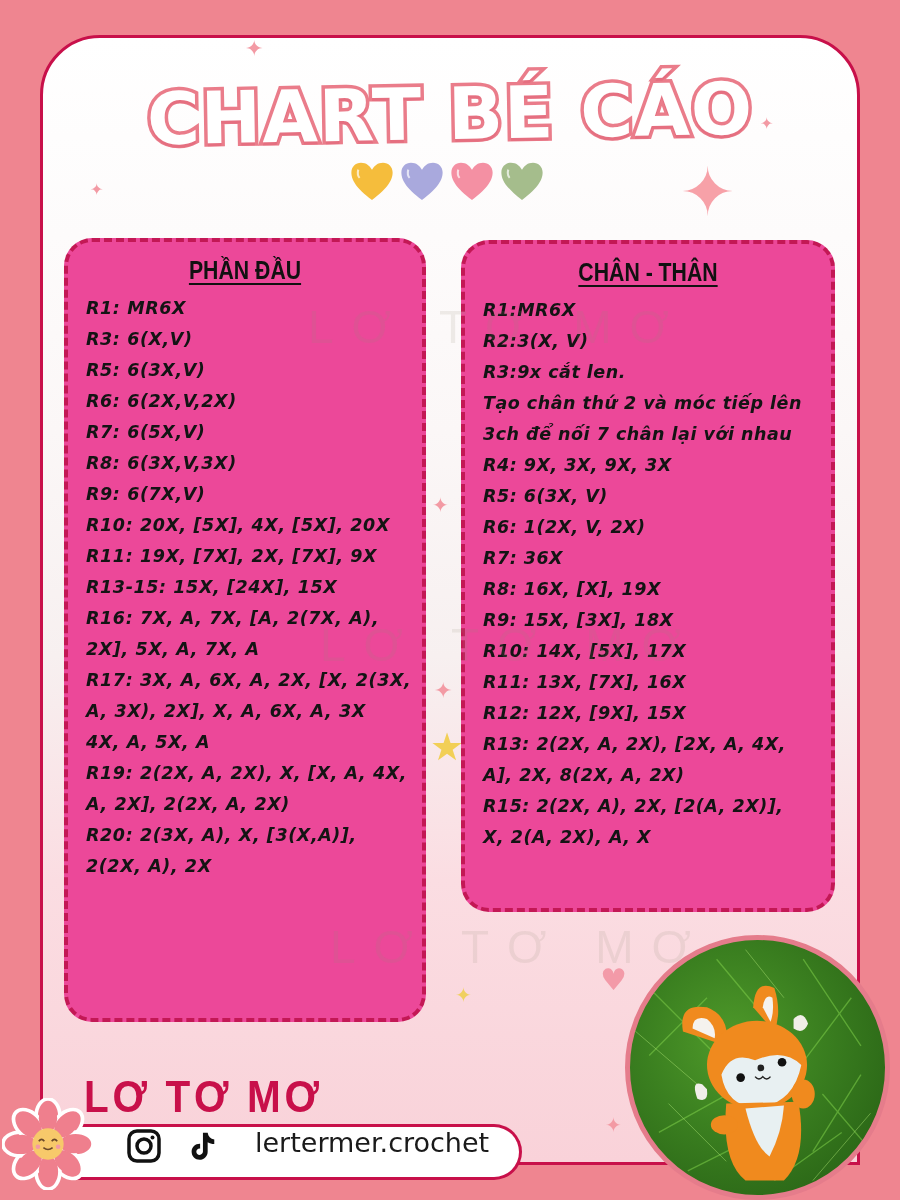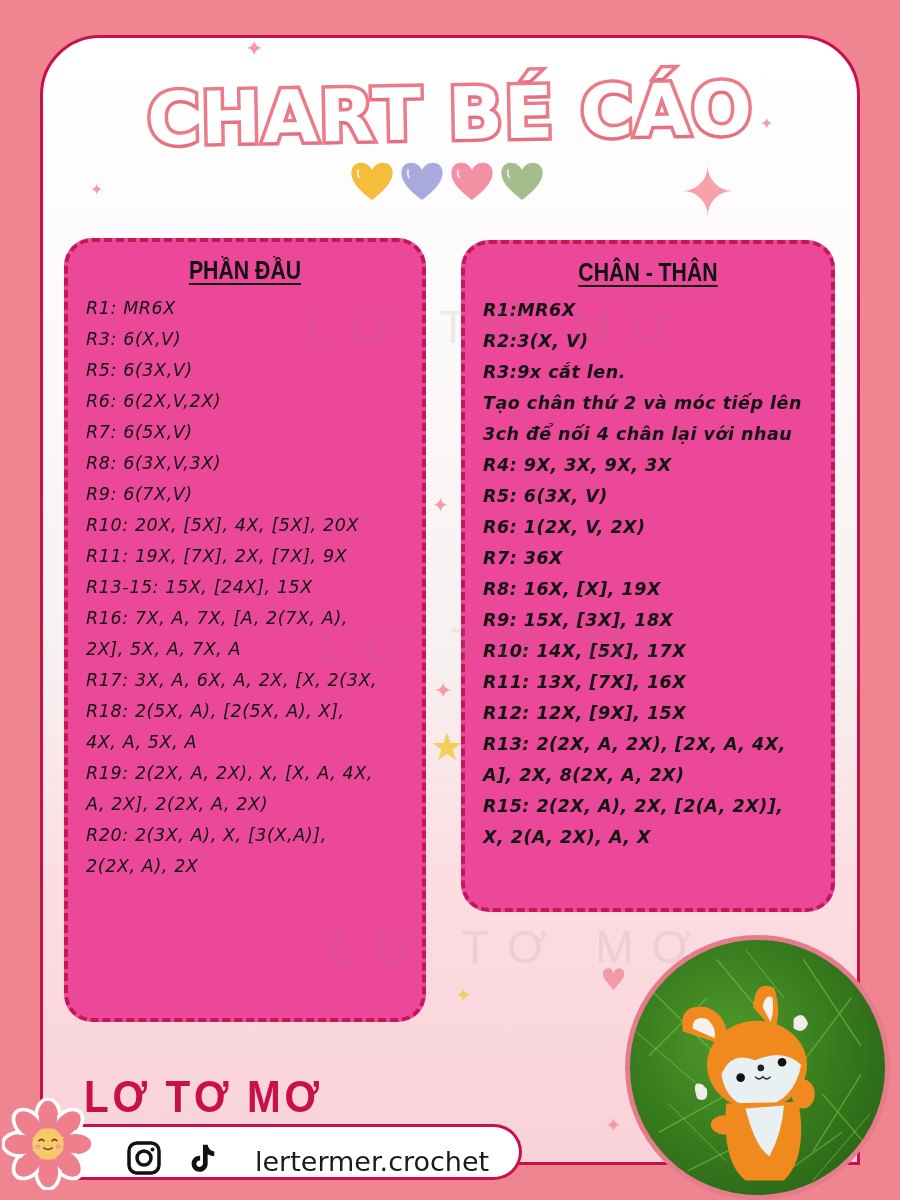--- a/index.html
+++ b/index.html
@@ -74,21 +74,21 @@
       transform: scaleX(0.85);
     }
     .rows {
       margin-top: 8px;
       padding-left: 18px;
       padding-right: 10px;
     }
     .row {
       font-family: "DejaVu Sans", sans-serif;
       font-style: italic;
-      font-weight: 400;
+      font-weight: 700;
       font-size: 17.5px;
       line-height: 31px;
       color: #141414;
       white-space: nowrap;
       letter-spacing: 0.6px;
     }
     .box-right .row { font-weight: 700; letter-spacing: 0.5px; }
     .watermark {
       position: absolute;
       font-family: "Liberation Sans", sans-serif;
@@ -110,21 +110,21 @@
       transform-origin: left;
     }
     .social-bar {
       position: absolute;
       left: 70px; top: 1124px;
       width: 452px; height: 56px;
       border: 3px solid #c8104a;
       border-left: none;
       border-radius: 0 30px 30px 0;
       background: #ffffff;
-      display: flex; align-items: flex-end;
+      display: flex; align-items: flex-start;
       padding-left: 55px;
       gap: 20px;
     }
     .social-icon { width: 38px; height: 38px; display: flex; align-items: center; justify-content: center; }
     .handle {
       font-family: "DejaVu Sans", sans-serif;
       font-size: 27px;
       color: #1a1a1a;
       margin-left: 14px;
     }
@@ -199,37 +199,37 @@
     <div class="row">R6: 6(2X,V,2X)</div>
     <div class="row">R7: 6(5X,V)</div>
     <div class="row">R8: 6(3X,V,3X)</div>
     <div class="row">R9: 6(7X,V)</div>
     <div class="row">R10: 20X, [5X], 4X, [5X], 20X</div>
     <div class="row">R11: 19X, [7X], 2X, [7X], 9X</div>
     <div class="row">R13-15: 15X, [24X], 15X</div>
     <div class="row">R16: 7X, A, 7X, [A, 2(7X, A),</div>
     <div class="row">2X], 5X, A, 7X, A</div>
     <div class="row">R17: 3X, A, 6X, A, 2X, [X, 2(3X,</div>
-    <div class="row">R18: 2(5X, A), [2(5X, A), X],</div>
+    <div class="row">A, 3X), 2X], X, A, 6X, A, 3X</div>
     <div class="row">4X, A, 5X, A</div>
     <div class="row">R19: 2(2X, A, 2X), X, [X, A, 4X,</div>
     <div class="row">A, 2X], 2(2X, A, 2X)</div>
     <div class="row">R20: 2(3X, A), X, [3(X,A)],</div>
     <div class="row">2(2X, A), 2X</div>
   </div>
 </div>
 
 <div class="box box-right">
   <div class="box-title">CHÂN - THÂN</div>
   <div class="rows">
     <div class="row">R1:MR6X</div>
     <div class="row">R2:3(X, V)</div>
     <div class="row">R3:9x cắt len.</div>
     <div class="row">Tạo chân thứ 2 và móc tiếp lên</div>
-    <div class="row">3ch để nối 4 chân lại với nhau</div>
+    <div class="row">3ch để nối 7 chân lại với nhau</div>
     <div class="row">R4: 9X, 3X, 9X, 3X</div>
     <div class="row">R5: 6(3X, V)</div>
     <div class="row">R6: 1(2X, V, 2X)</div>
     <div class="row">R7: 36X</div>
     <div class="row">R8: 16X, [X], 19X</div>
     <div class="row">R9: 15X, [3X], 18X</div>
     <div class="row">R10: 14X, [5X], 17X</div>
     <div class="row">R11: 13X, [7X], 16X</div>
     <div class="row">R12: 12X, [9X], 15X</div>
     <div class="row">R13: 2(2X, A, 2X), [2X, A, 4X,</div>

